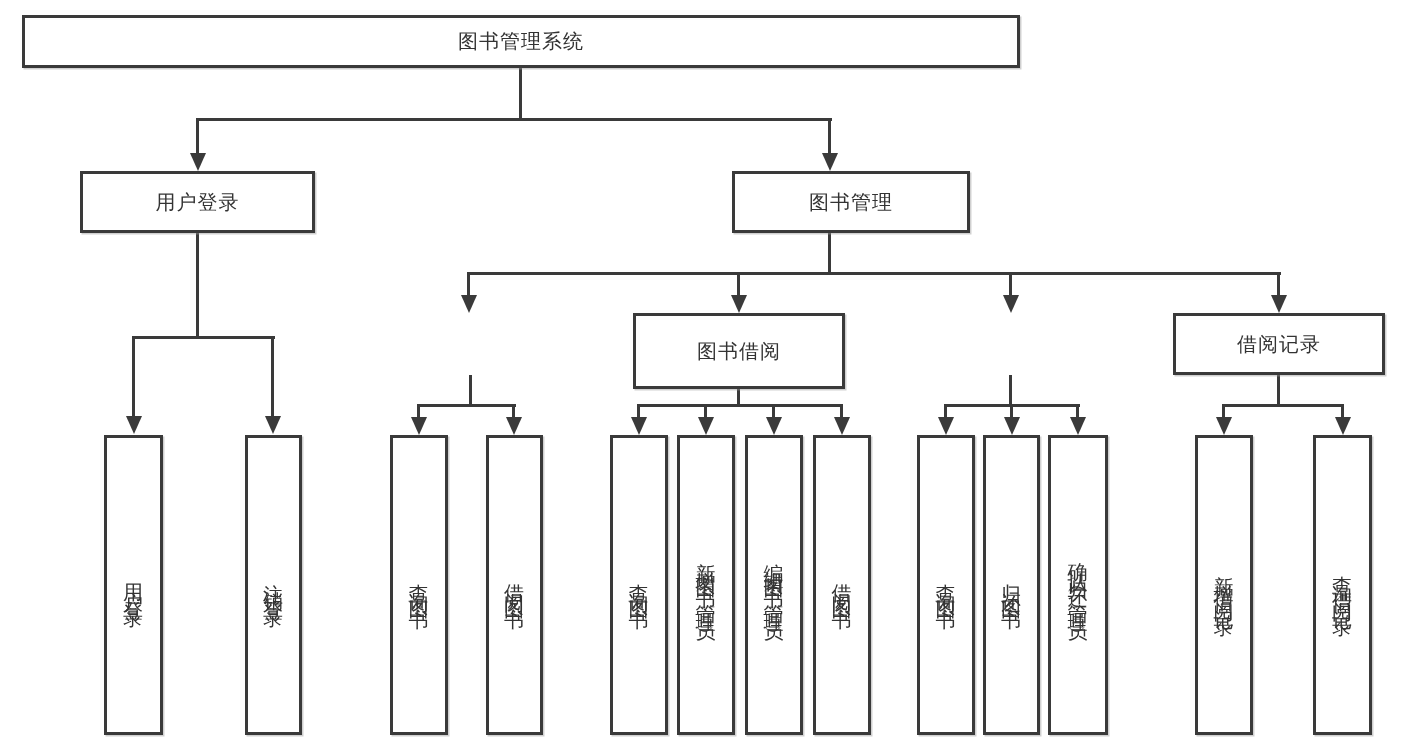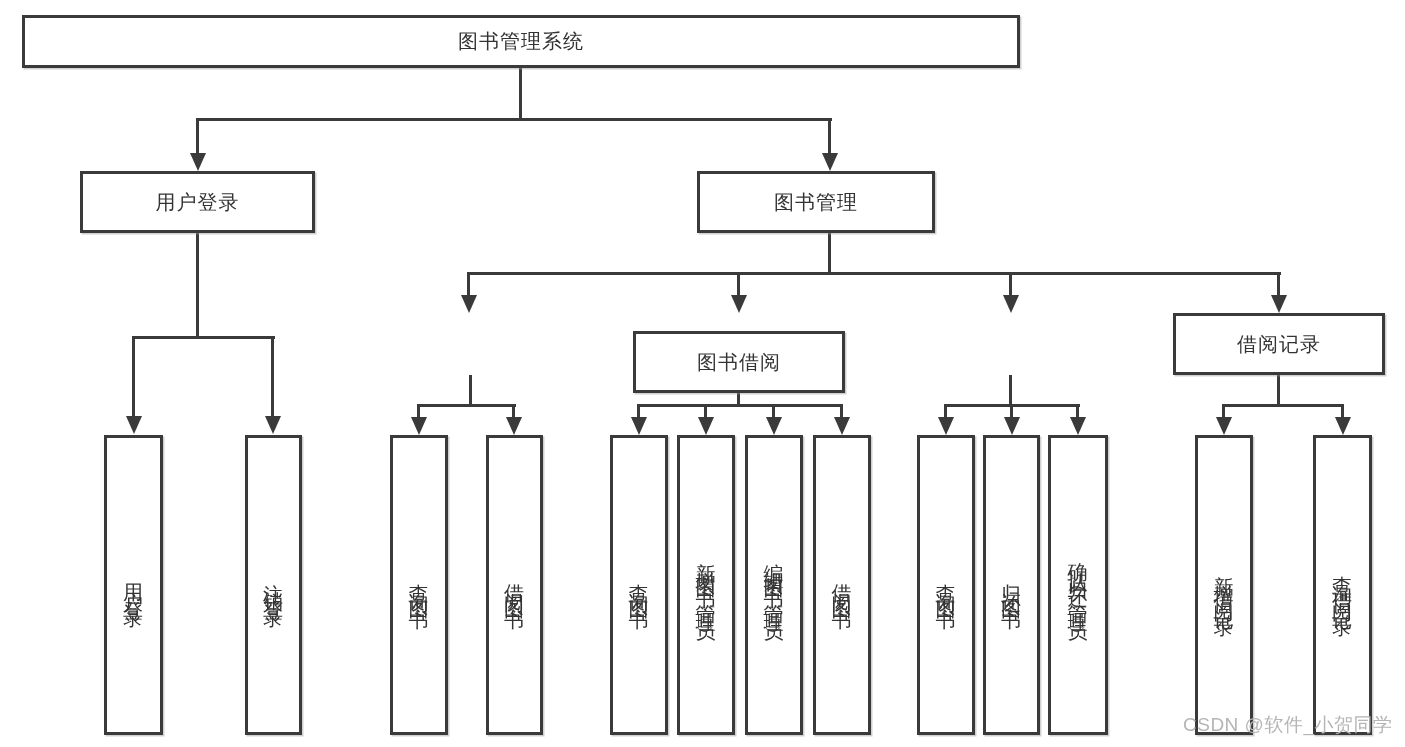--- a/index.html
+++ b/index.html
@@ -44,21 +44,21 @@
   <div class="box" style="left:22px;top:15px;width:998px;height:53px">图书管理系统</div>
 
   <div class="line" style="left:519px;top:68px;width:3px;height:52px"></div>
   <div class="line" style="left:196px;top:118px;width:636px;height:3px"></div>
   <div class="line" style="left:196px;top:118px;width:3px;height:36px"></div>
   <div class="arrow" style="left:190px;top:153px"></div>
   <div class="line" style="left:828px;top:118px;width:3px;height:36px"></div>
   <div class="arrow" style="left:822px;top:153px"></div>
 
   <div class="box" style="left:80px;top:171px;width:235px;height:62px">用户登录</div>
-  <div class="box" style="left:697px;top:171px;width:238px;height:62px">图书管理</div>
+  <div class="box" style="left:732px;top:171px;width:238px;height:62px">图书管理</div>
 
   <div class="line" style="left:196px;top:233px;width:3px;height:106px"></div>
   <div class="line" style="left:132px;top:336px;width:143px;height:3px"></div>
   <div class="line" style="left:132px;top:336px;width:3px;height:81px"></div>
   <div class="arrow" style="left:126px;top:416px"></div>
   <div class="line" style="left:271px;top:336px;width:3px;height:81px"></div>
   <div class="arrow" style="left:265px;top:416px"></div>
 
   <div class="box vbox" style="left:104px;top:435px;width:59px;height:300px">用户登录</div>
   <div class="box vbox" style="left:245px;top:435px;width:57px;height:300px">注销登录</div>
@@ -67,21 +67,21 @@
   <div class="line" style="left:467px;top:272px;width:814px;height:3px"></div>
   <div class="line" style="left:467px;top:272px;width:3px;height:24px"></div>
   <div class="arrow" style="left:461px;top:295px"></div>
   <div class="line" style="left:737px;top:272px;width:3px;height:24px"></div>
   <div class="arrow" style="left:731px;top:295px"></div>
   <div class="line" style="left:1009px;top:272px;width:3px;height:24px"></div>
   <div class="arrow" style="left:1003px;top:295px"></div>
   <div class="line" style="left:1277px;top:272px;width:3px;height:24px"></div>
   <div class="arrow" style="left:1271px;top:295px"></div>
 
-  <div class="box" style="left:633px;top:331px;width:212px;height:62px">图书借阅</div>
+  <div class="box" style="left:633px;top:313px;width:212px;height:76px">图书借阅</div>
   <div class="box" style="left:1173px;top:313px;width:212px;height:62px">借阅记录</div>
 
   <div class="line" style="left:469px;top:375px;width:3px;height:32px"></div>
   <div class="line" style="left:417px;top:404px;width:99px;height:3px"></div>
   <div class="line" style="left:417px;top:404px;width:3px;height:14px"></div>
   <div class="arrow" style="left:411px;top:417px"></div>
   <div class="line" style="left:512px;top:404px;width:3px;height:14px"></div>
   <div class="arrow" style="left:506px;top:417px"></div>
 
   <div class="box vbox" style="left:390px;top:435px;width:58px;height:300px">查询图书</div>
@@ -119,15 +119,14 @@
   <div class="line" style="left:1277px;top:375px;width:3px;height:32px"></div>
   <div class="line" style="left:1222px;top:404px;width:122px;height:3px"></div>
   <div class="line" style="left:1222px;top:404px;width:3px;height:14px"></div>
   <div class="arrow" style="left:1216px;top:417px"></div>
   <div class="line" style="left:1341px;top:404px;width:3px;height:14px"></div>
   <div class="arrow" style="left:1335px;top:417px"></div>
 
   <div class="box vbox" style="left:1195px;top:435px;width:58px;height:300px">新增借阅记录</div>
   <div class="box vbox" style="left:1313px;top:435px;width:59px;height:300px">查询借阅记录</div>
 
-  <div class="watermark">CSDN @软件_小贺同学</div>
 
 </div>
 
 </body></html>

